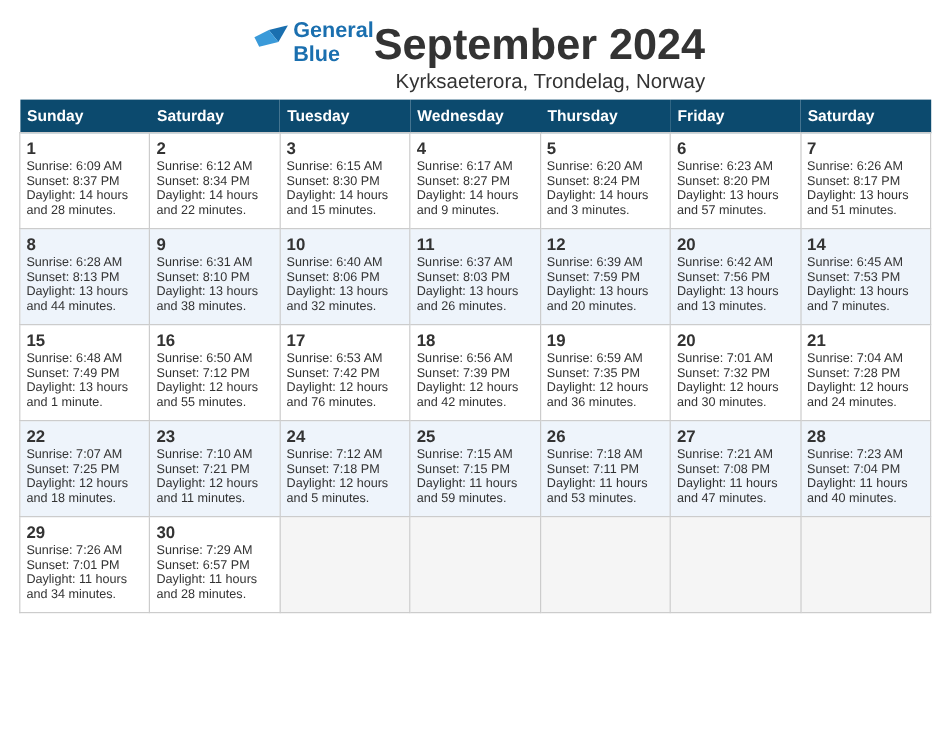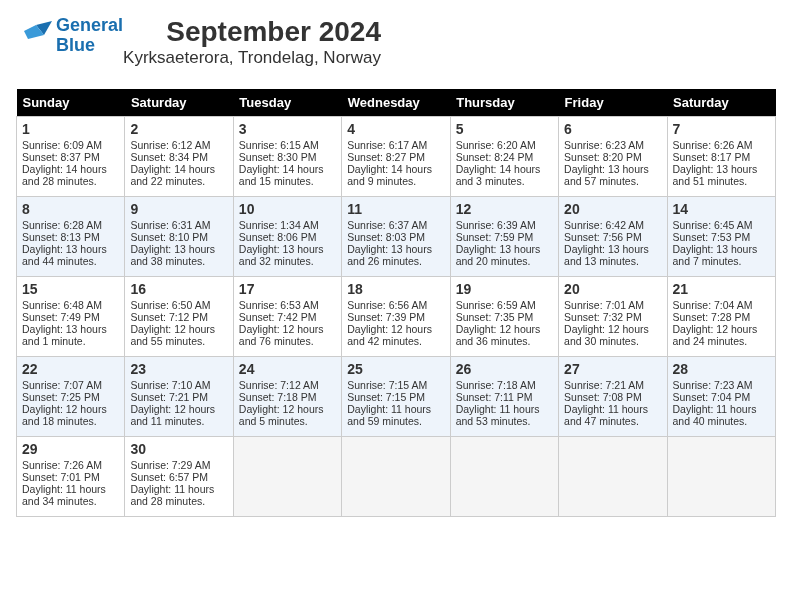--- a/index.html
+++ b/index.html
@@ -6,22 +6,22 @@
     body {
       font-family: Arial, sans-serif;
       background: #fff;
       width: 792px;
       min-height: 612px;
       padding: 16px;
     }
     .header {
       display: flex;
       align-items: flex-start;
-      justify-content: flex-start;
-      margin-bottom: 21px;
+      justify-content: center;
+      margin-bottom: 5px;
     }
     .logo {
       display: flex;
       align-items: center;
       gap: 4px;
     }
     .logo-text {
       font-size: 18px;
       font-weight: bold;
       color: #333;
@@ -29,35 +29,35 @@
     }
     .logo-text span { color: #1a6faf; }
     .logo-bird {
       width: 36px;
       height: 30px;
     }
     .title-block {
       text-align: right;
     }
     .month-title {
-      font-size: 28px;
+      font-size: 36px;
       font-weight: bold;
       color: #333;
     }
     .subtitle {
       font-size: 17px;
       color: #333;
     }
     table {
       width: 100%;
       border-collapse: collapse;
       table-layout: fixed;
     }
     th {
-      background-color: #000000;
+      background-color: #0c4a6e;
       color: #fff;
       text-align: left;
       padding: 6px 6px;
       font-size: 13px;
       font-weight: bold;
     }
     td {
       border: 1px solid #ccc;
       vertical-align: top;
       padding: 4px 5px;
@@ -173,21 +173,21 @@
         </td>
         <td>
           <span class="day-num">9</span>
           <div>Sunrise: 6:31 AM</div>
           <div>Sunset: 8:10 PM</div>
           <div>Daylight: 13 hours</div>
           <div>and 38 minutes.</div>
         </td>
         <td>
           <span class="day-num">10</span>
-          <div>Sunrise: 1:34 AM</div>
+          <div>Sunrise: 6:40 AM</div>
           <div>Sunset: 8:06 PM</div>
           <div>Daylight: 13 hours</div>
           <div>and 32 minutes.</div>
         </td>
         <td>
           <span class="day-num">11</span>
           <div>Sunrise: 6:37 AM</div>
           <div>Sunset: 8:03 PM</div>
           <div>Daylight: 13 hours</div>
           <div>and 26 minutes.</div>

